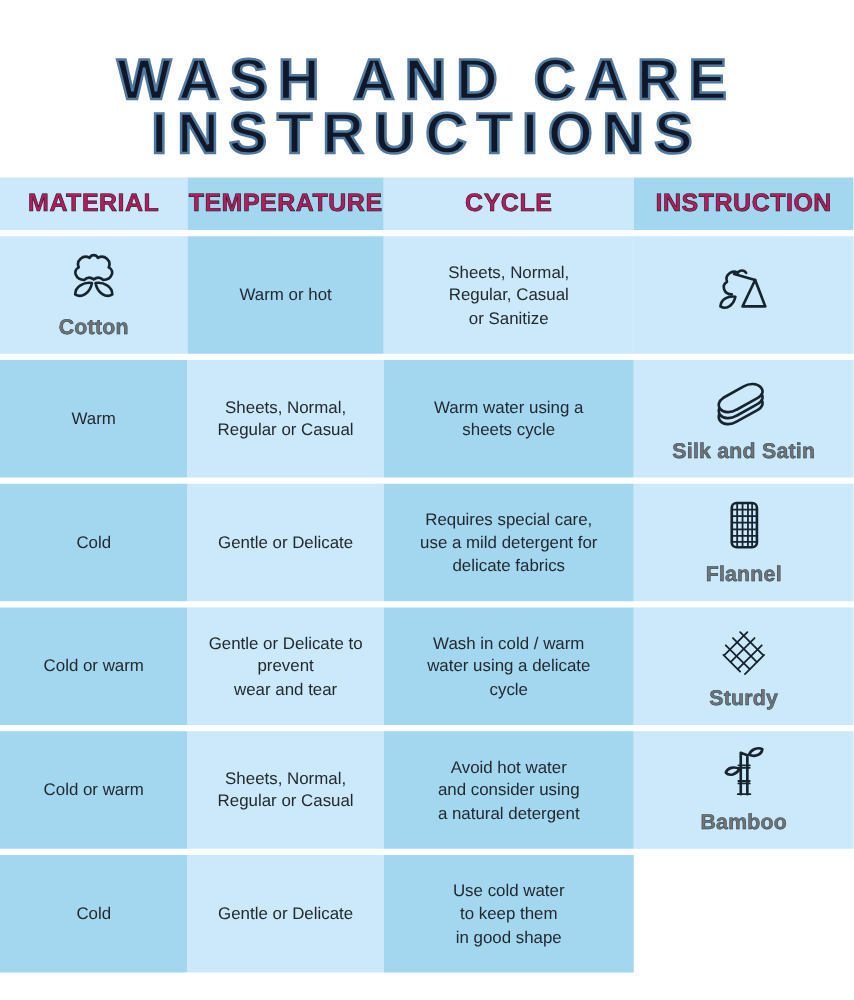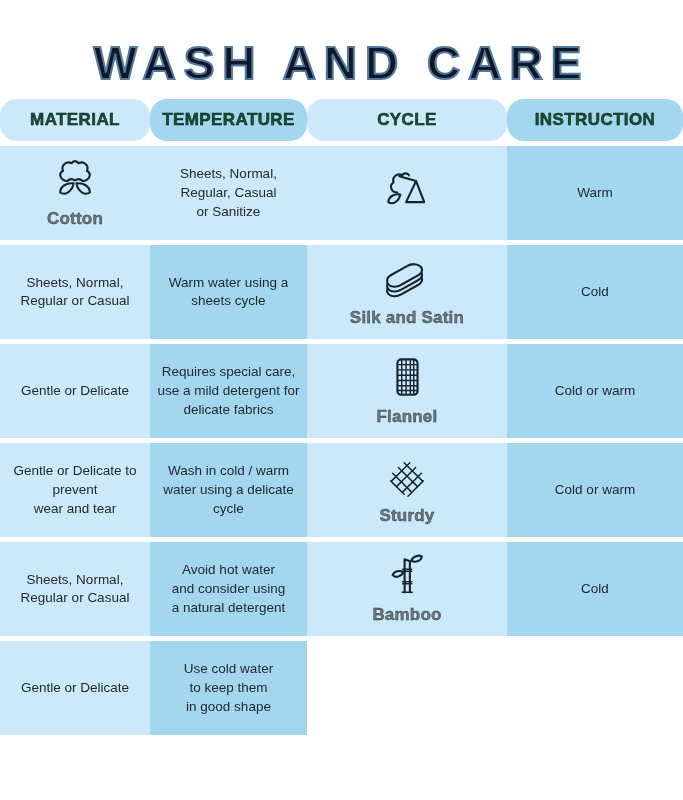--- a/index.html
+++ b/index.html
@@ -30,23 +30,22 @@
     background:#ffffff;
   }
   .cell{
     display:flex;align-items:center;justify-content:center;
     text-align:center;overflow:hidden;
   }
   .c-light{background:#cbe9fa;}
   .c-dark{background:#a3d7ef;}
 
   .hdr{
-    font-weight:bold;font-size:17px;color:#14532d;
+    font-weight:bold;font-size:20px;color:#be185d;
     letter-spacing:0.4px;
-    border-radius:17px;
     -webkit-text-stroke:0.5px #10181f;
   }
   .body-text{
     font-size:13.5px;color:#23292e;
     white-space:pre-line;line-height:1.38;
     padding:0 6px;
   }
   .mat{flex-direction:column;gap:5px;}
   .mat-label{
     font-weight:bold;font-size:17px;color:#737373;
@@ -59,39 +58,41 @@
   .thin{stroke-width:1.5;}
   .fillbg{fill:#cbe9fa;}
 </style>
 </head>
 <body>
 
 <div class="page">
 
   <div class="title">
     <div>WASH AND CARE</div>
+    <div>INSTRUCTIONS</div>
   </div>
 
   <div class="grid">
 
     <div class="cell hdr c-light">MATERIAL</div>
     <div class="cell hdr c-dark">TEMPERATURE</div>
     <div class="cell hdr c-light">CYCLE</div>
     <div class="cell hdr c-dark">INSTRUCTION</div>
 
     <div class="cell mat c-light">
       <span class="icon">
         <svg width="46" height="46" viewBox="0 0 48 48">
           <path class="st" d="M16,24 C9,24 6,16 11.5,13.5 C9,8 15,2.5 20.5,5.5 C22,2.5 26,2.5 27.5,5.5 C33,2.5 39,8 36.5,13.5 C42,16 39,24 32,24 C29.5,21.5 26.5,21.5 24,23.5 C21.5,21.5 18.5,21.5 16,24 Z"></path>
           <path class="st" d="M22.5,26.5 C21,35 13.5,39.5 8.5,36 C8.5,29.5 15.5,25.5 22.5,26.5 Z"></path>
           <path class="st" d="M25.5,26.5 C27,35 34.5,39.5 39.5,36 C39.5,29.5 32.5,25.5 25.5,26.5 Z"></path>
         </svg>
       </span>
       <div class="mat-label">Cotton</div>
     </div>
+    <div class="cell body-text c-dark">Warm or hot</div>
     <div class="cell body-text c-light">Sheets, Normal,
 Regular, Casual
 or Sanitize</div>
 
     <div class="cell mat c-light">
       <span class="icon">
         <svg width="46" height="46" viewBox="0 0 48 48">
           <path class="st" d="M14,23.5 C7.5,23.5 5,16 10,13 C8,7.5 14,2.5 19,5.5 C20.5,2.8 24.5,3 26,5.5"></path>
           <path class="st" d="M16,6.5 L33.5,11.5"></path>
           <path class="st" d="M33.5,11.5 L42,33.5 L23,33.5 Z"></path>

